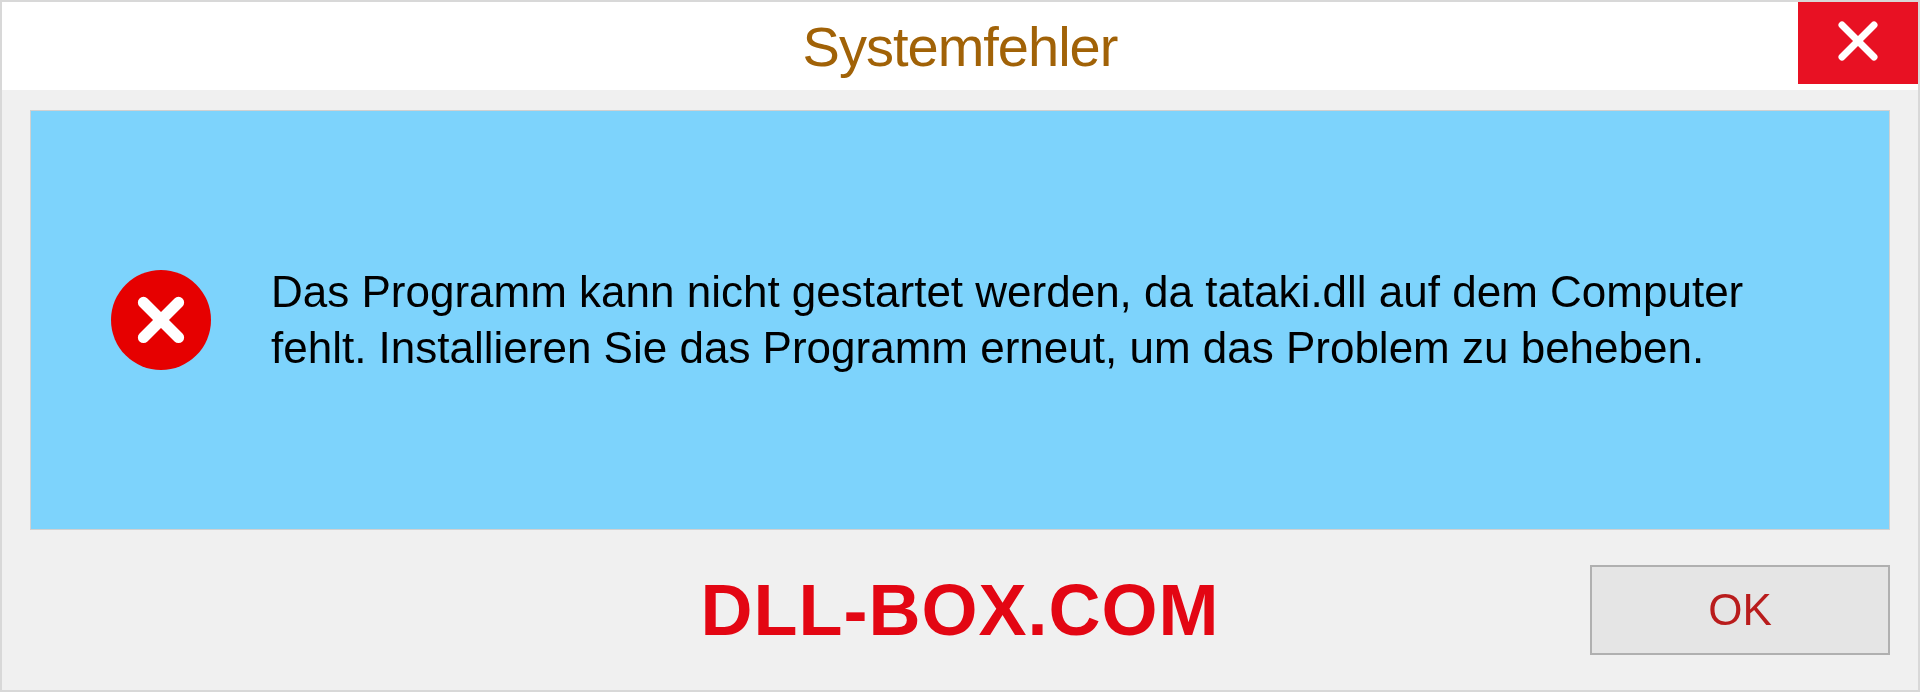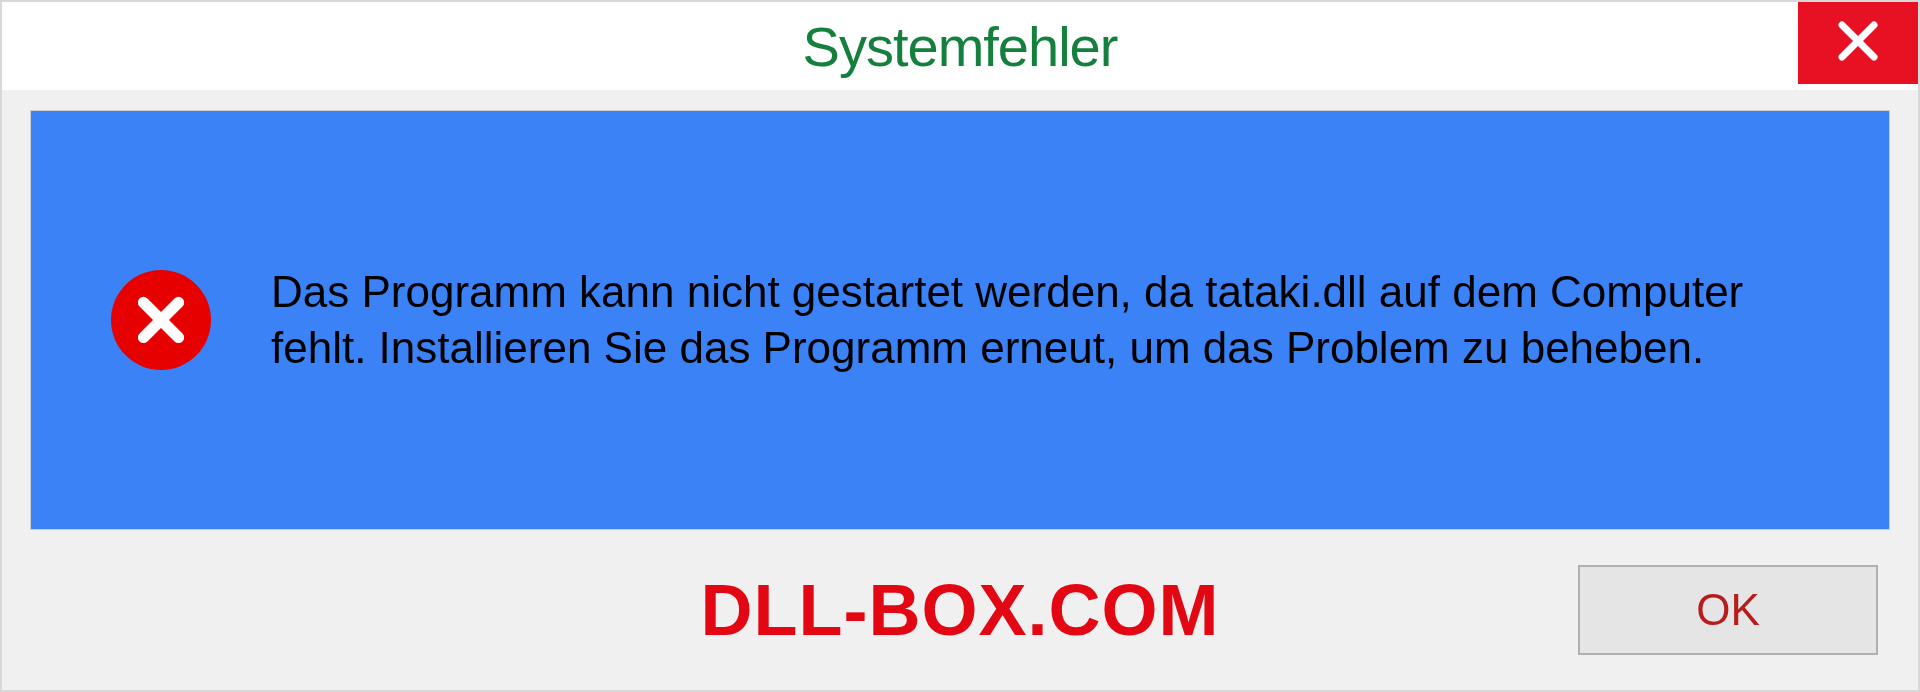--- a/index.html
+++ b/index.html
@@ -26,42 +26,42 @@
       height: 88px;
       background: #ffffff;
       display: flex;
       align-items: center;
       justify-content: center;
       position: relative;
     }
     .titlebar-title {
       font-size: 56px;
       font-weight: 400;
-      color: #15803d;
+      color: #a16207;
       letter-spacing: -1px;
     }
     .close-button {
       position: absolute;
       right: 0;
       top: 0;
       width: 120px;
       height: 82px;
       background: #e81123;
       display: flex;
       align-items: center;
       justify-content: center;
       cursor: pointer;
     }
     .close-button svg {
       width: 48px;
       height: 48px;
     }
     .content-area {
       margin: 20px 28px 0 28px;
-      background: #3b82f6;
+      background: #7dd3fc;
       border: 1px solid #d0d0d0;
       flex: 1;
       display: flex;
       align-items: center;
       padding: 40px 60px 40px 80px;
     }
     .error-icon {
       flex-shrink: 0;
       margin-right: 60px;
     }
@@ -83,21 +83,21 @@
       font-size: 44px;
       line-height: 1.28;
       color: #000000;
       font-weight: 400;
     }
     .footer {
       height: 160px;
       display: flex;
       align-items: center;
       justify-content: flex-end;
-      padding: 0 40px;
+      padding: 0 28px;
       position: relative;
     }
     .watermark {
       position: absolute;
       left: 50%;
       transform: translateX(-50%);
       font-size: 72px;
       font-weight: 800;
       color: #e30613;
       letter-spacing: 1px;

